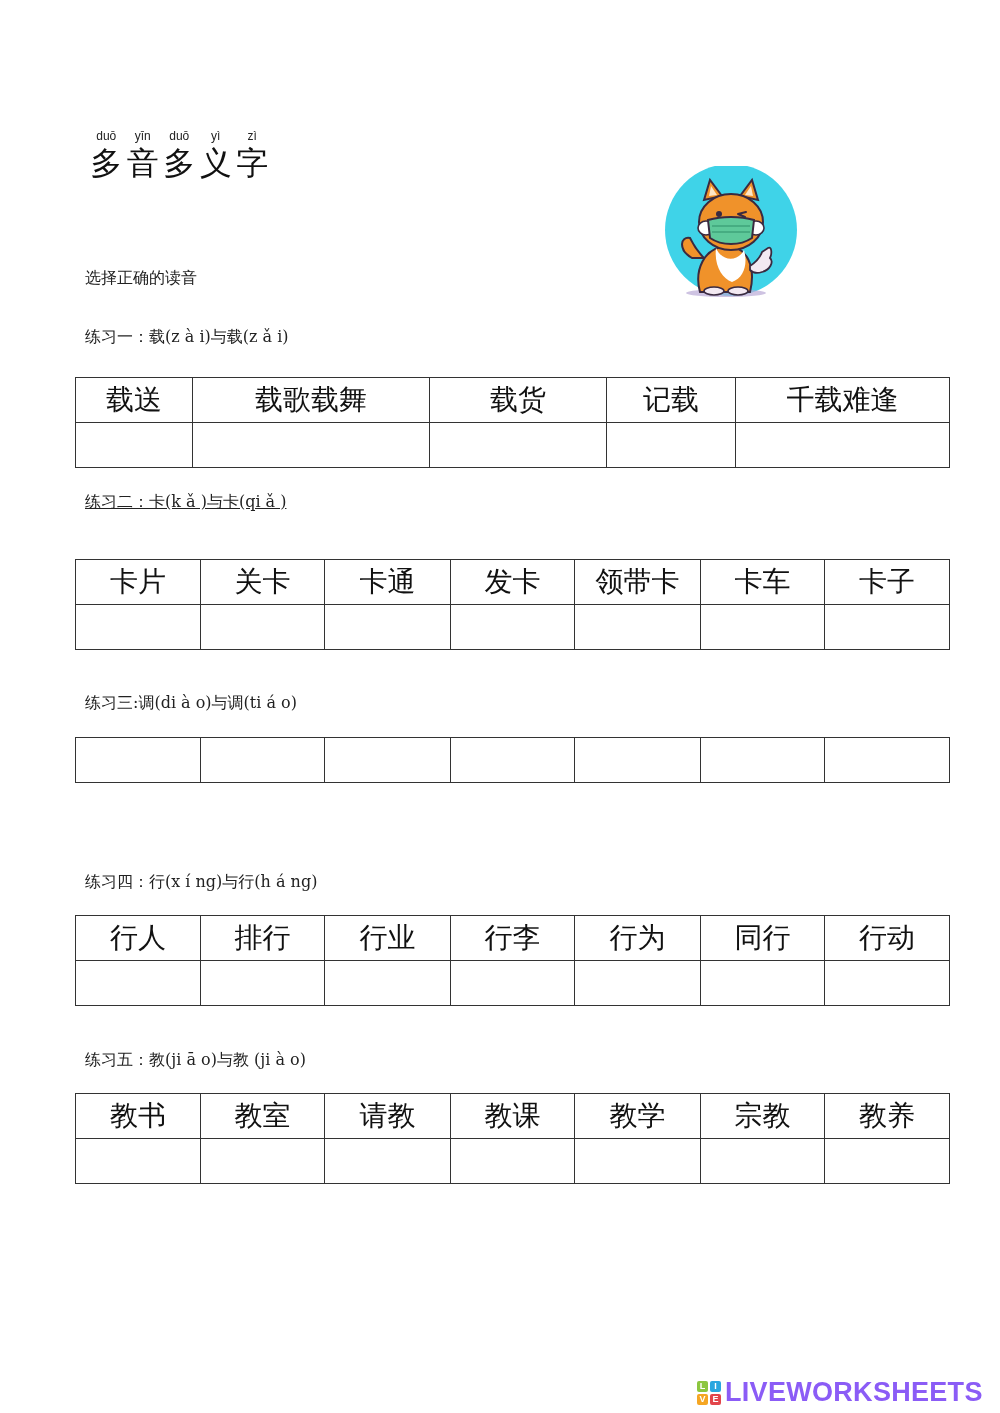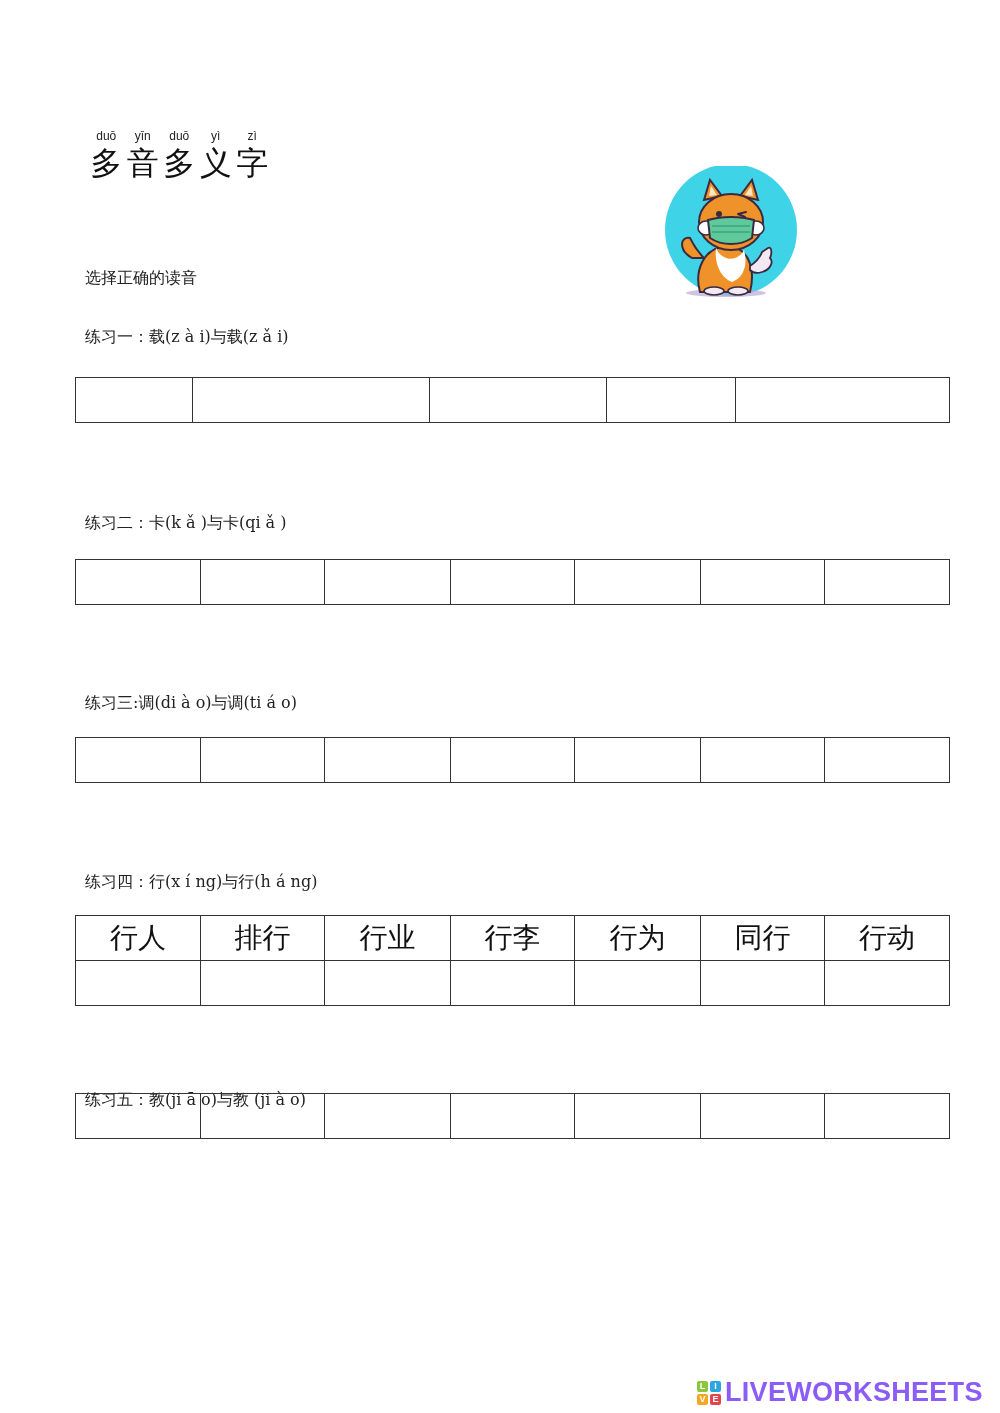--- a/index.html
+++ b/index.html
@@ -84,42 +84,58 @@
 <div class="ex-label" style="top:327px;">练习一：载(z à i)与载(z ǎ i)</div>
 <table class="ex" style="top:377px; width:874px;">
   <colgroup>
       <col style="width:117px">
       <col style="width:237px">
       <col style="width:177px">
       <col style="width:129px">
       <col style="width:214px">
     </colgroup>
   <tbody>
-  <tr>
-    <td class="ans"><input value="" style=""></td>
-    <td class="ans"><input value="" style=""></td>
-    <td class="ans"><input value="" style=""></td>
-    <td class="ans"><input value="" style=""></td>
-    <td class="ans"><input value="" style=""></td>
-  </tr>
-</tbody>
-  </table>
-
-<div class="ex-label" style="top:513px;">练习二：卡(k ǎ )与卡(qi ǎ )</div>
+      <tr>
+    <td class="word">载送</td>
+    <td class="word">载歌载舞</td>
+    <td class="word">载货</td>
+    <td class="word">记载</td>
+    <td class="word">千载难逢</td>
+  </tr>
+  <tr>
+    <td class="ans"><input value="" style=""></td>
+    <td class="ans"><input value="" style=""></td>
+    <td class="ans"><input value="" style=""></td>
+    <td class="ans"><input value="" style=""></td>
+    <td class="ans"><input value="" style=""></td>
+  </tr>
+</tbody>
+  </table>
+
+<div class="ex-label" style="top:492px;text-decoration:underline;">练习二：卡(k ǎ )与卡(qi ǎ )</div>
 <table class="ex" style="top:559px; width:874px;">
   <colgroup>
       <col style="width:125px">
       <col style="width:124px">
       <col style="width:126px">
       <col style="width:124px">
       <col style="width:126px">
       <col style="width:124px">
       <col style="width:125px">
     </colgroup>
   <tbody>
+      <tr>
+    <td class="word">卡片</td>
+    <td class="word">关卡</td>
+    <td class="word">卡通</td>
+    <td class="word">发卡</td>
+    <td class="word">领带卡</td>
+    <td class="word">卡车</td>
+    <td class="word">卡子</td>
+  </tr>
   <tr>
     <td class="ans"><input value="" style=""></td>
     <td class="ans"><input value="" style=""></td>
     <td class="ans"><input value="" style=""></td>
     <td class="ans"><input value="" style=""></td>
     <td class="ans"><input value="" style=""></td>
     <td class="ans"><input value="" style=""></td>
     <td class="ans"><input value="" style=""></td>
   </tr>
 </tbody>
@@ -175,32 +191,41 @@
     <td class="ans"><input value="" style=""></td>
     <td class="ans"><input value="" style=""></td>
     <td class="ans"><input value="" style=""></td>
     <td class="ans"><input value="" style=""></td>
     <td class="ans"><input value="" style=""></td>
     <td class="ans"><input value="" style=""></td>
   </tr>
 </tbody>
   </table>
 
-<div class="ex-label" style="top:1050px;margin-top:40px;">练习五：教(ji ā o)与教 (ji à o)</div>
+<div class="ex-label" style="top:1050px;">练习五：教(ji ā o)与教 (ji à o)</div>
 <table class="ex" style="top:1093px; width:874px;">
   <colgroup>
       <col style="width:125px">
       <col style="width:124px">
       <col style="width:126px">
       <col style="width:124px">
       <col style="width:126px">
       <col style="width:124px">
       <col style="width:125px">
     </colgroup>
   <tbody>
+      <tr>
+    <td class="word">教书</td>
+    <td class="word">教室</td>
+    <td class="word">请教</td>
+    <td class="word">教课</td>
+    <td class="word">教学</td>
+    <td class="word">宗教</td>
+    <td class="word">教养</td>
+  </tr>
   <tr>
     <td class="ans"><input value="" style=""></td>
     <td class="ans"><input value="" style=""></td>
     <td class="ans"><input value="" style=""></td>
     <td class="ans"><input value="" style=""></td>
     <td class="ans"><input value="" style=""></td>
     <td class="ans"><input value="" style=""></td>
     <td class="ans"><input value="" style=""></td>
   </tr>
 </tbody>

